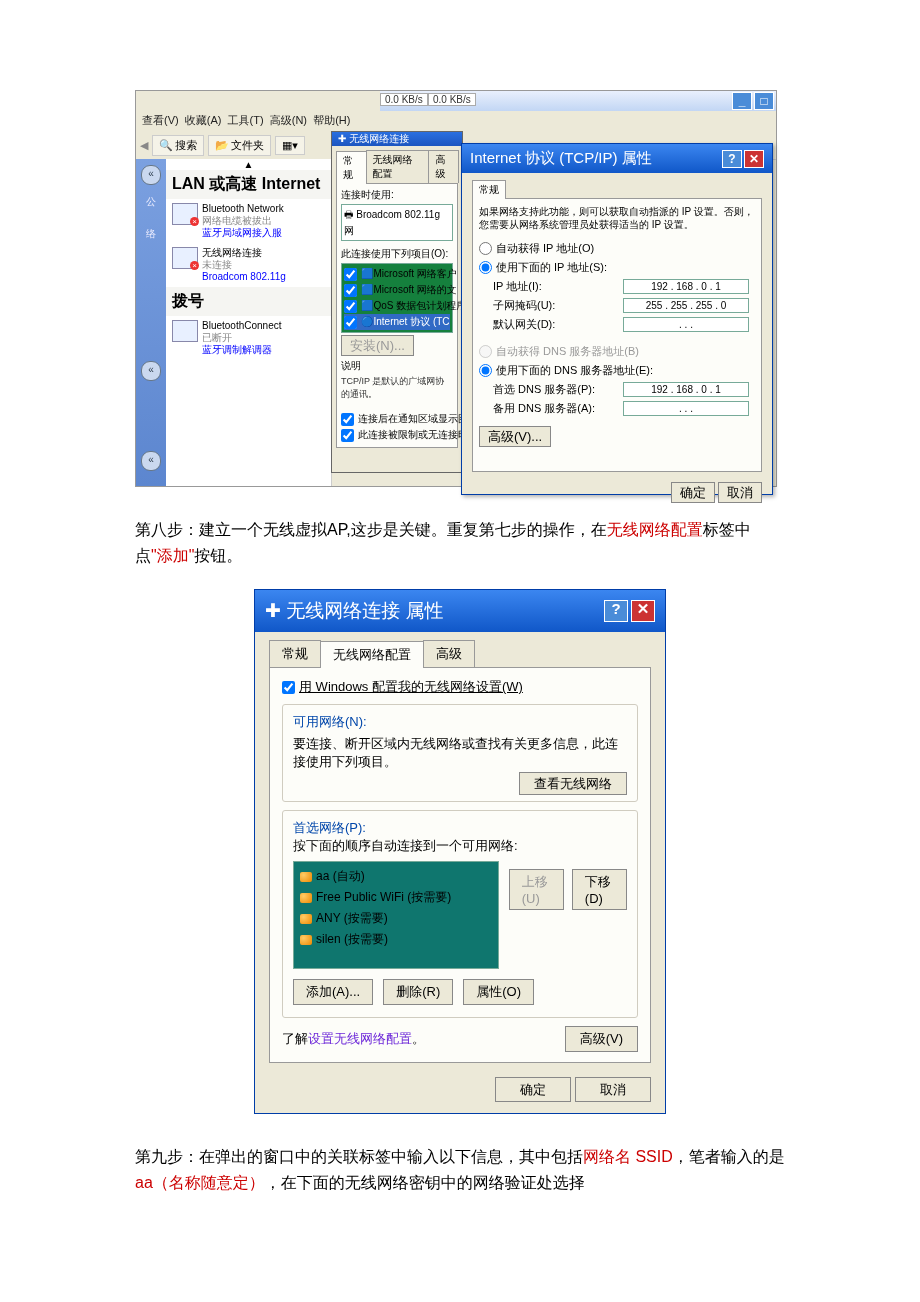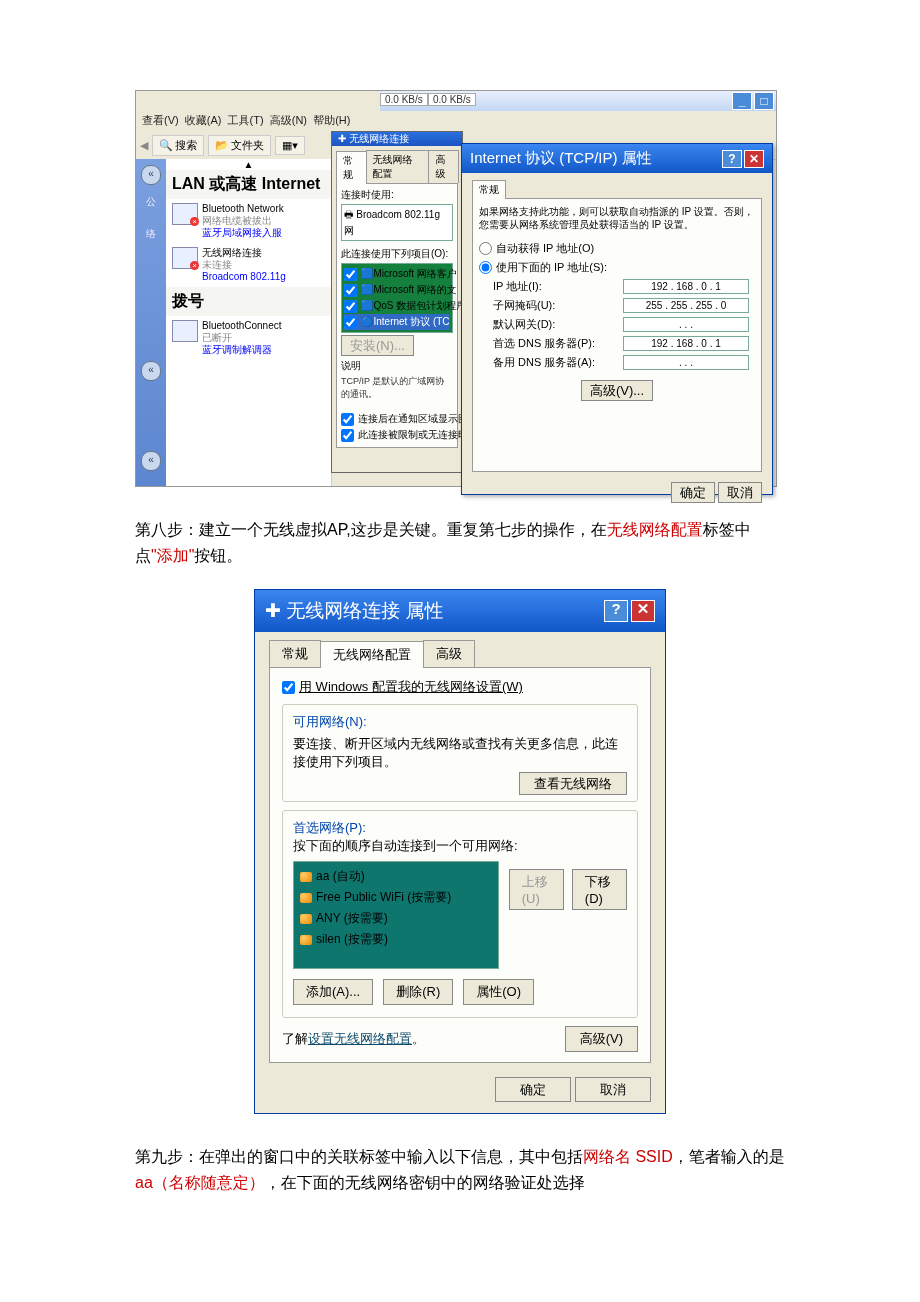--- a/index.html
+++ b/index.html
@@ -47,21 +47,21 @@
 .scr2 .body{padding:8px 14px;font-size:13px}
 .tabs2{display:flex;border-bottom:1px solid #999;font-size:13px}
 .tabs2 .tab{padding:4px 12px}
 .grp2{border:1px solid #d0ccc0;border-radius:3px;padding:8px 10px;margin:8px 0}
 .grp2 .gt{color:#0046aa;font-size:13px}
 .listbox{border:1px solid #7a9;background:#0f766e;height:98px;padding:4px 6px;font-size:12px;margin:6px 0;width:240px}
 .li{padding:2px 0;display:flex;align-items:center;gap:4px}
 .wico{width:12px;height:10px;background:radial-gradient(circle at 30% 30%,#fc6,#e80);border-radius:2px}
 .btnrow{display:flex;gap:10px;margin:4px 0}
 .scr2 .ft{text-align:right;padding:10px 14px 14px}
-.link{color:#0c4a6e;text-decoration:underline}
+.link{color:#6d28d9;}
 input[type=checkbox]{margin:0 4px 0 0;vertical-align:middle}
 </style>
 </head>
 <body>
 
 <div class="page">
 
 <div class="scr1">
   <div class="tb">
     <span class="tbl" style="left:0">0.0 KB/s</span>
@@ -183,31 +183,41 @@
               </div>
           <div class="row">
                 <span class="lbl">子网掩码(U):</span>
                 <span class="ipbox">255 . 255 . 255 .  0</span>
               </div>
           <div class="row">
                 <span class="lbl">默认网关(D):</span>
                 <span class="ipbox"> .       .       . </span>
               </div>
         </div>
+        <div style="margin-top:8px">
+          <div class="row" style="color:#999">
+                <input type="radio" disabled="" style="">
+                <span>自动获得 DNS 服务器地址(B)</span>
+              </div>
+          <div class="row">
+                <input type="radio" checked="" style="">
+                <span>使用下面的 DNS 服务器地址(E):</span>
+              </div>
+        </div>
         <div style="padding-left:14px">
           <div class="row">
                 <span class="lbl">首选 DNS 服务器(P):</span>
                 <span class="ipbox">192 . 168 .  0  .  1</span>
               </div>
           <div class="row">
                 <span class="lbl">备用 DNS 服务器(A):</span>
                 <span class="ipbox"> .       .       . </span>
               </div>
         </div>
-        <div style="text-align:center;margin-top:10px"><span class="btn">高级(V)...</span></div>
+        <div style="text-align:left;margin-top:10px"><span class="btn">高级(V)...</span></div>
       </div>
     </div>
     <div class="ft">
       <span class="btn">确定</span>
       <span class="btn">取消</span>
     </div>
   </div>
 </div>
 
 <div class="para">

